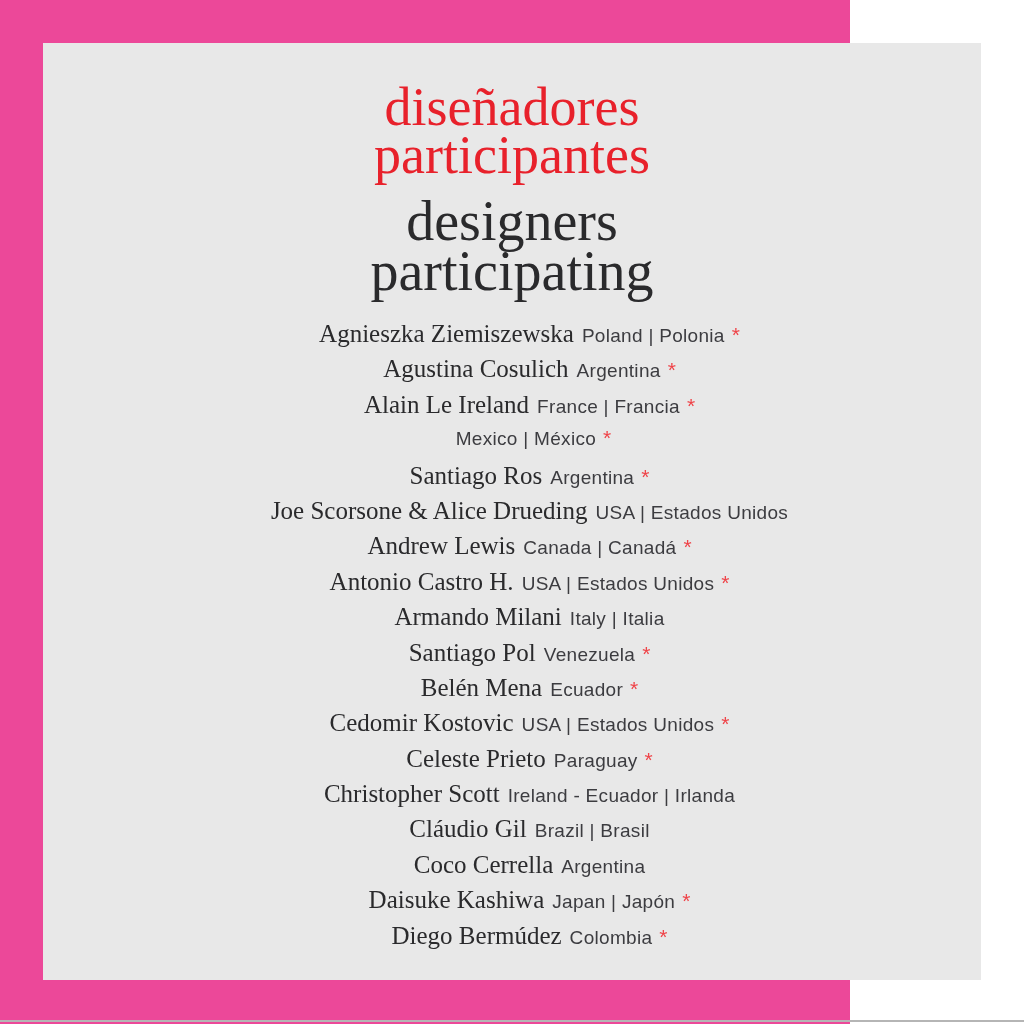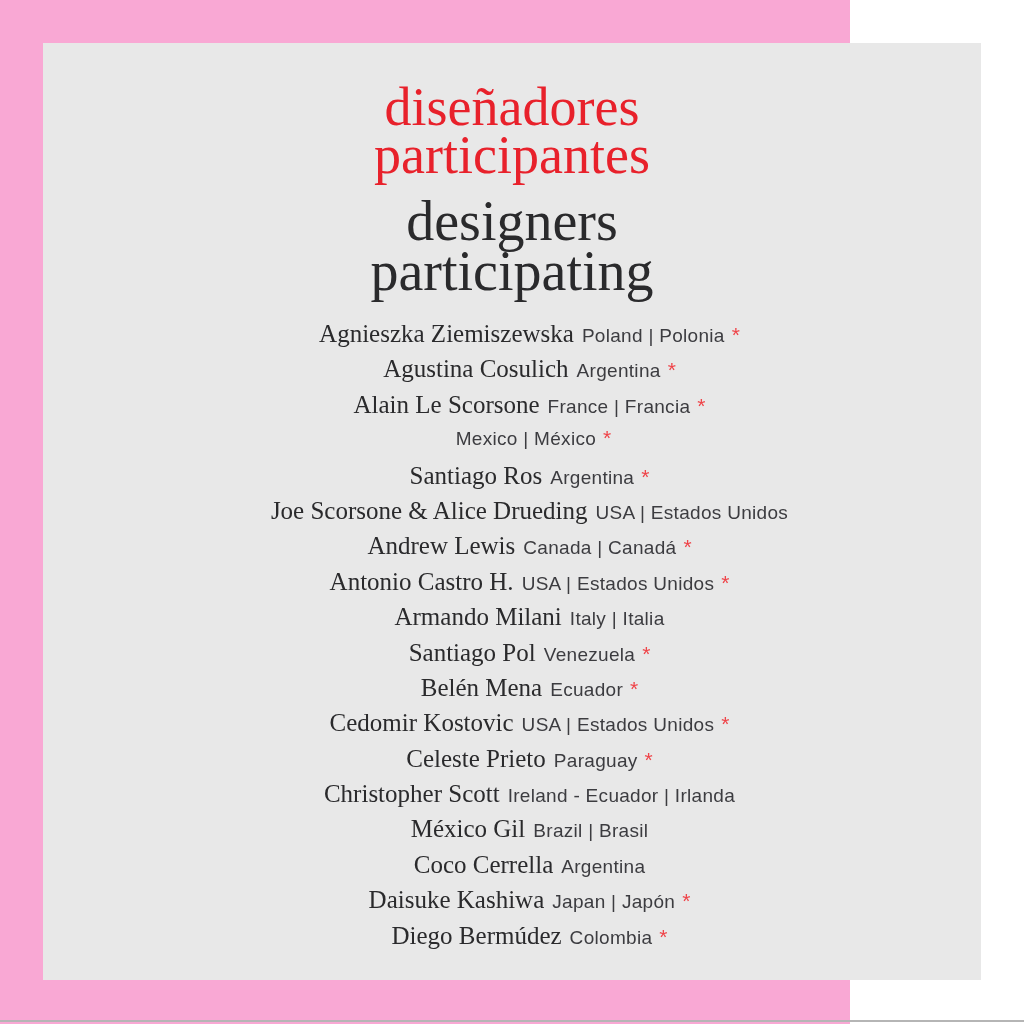--- a/index.html
+++ b/index.html
@@ -8,21 +8,21 @@
     width: 1024px;
     height: 1024px;
     background: #ffffff;
     overflow: hidden;
     font-family: "Liberation Serif", serif;
   }
   .stage {
     position: relative;
     width: 850px;
     height: 1024px;
-    background: #f9a8d4;
+    background: #ec4899;
   }
   .panel {
     position: absolute;
     left: 43px;
     top: 43px;
     width: 938px;
     height: 937px;
     background: var(--panel-bg, #e8e8e8);
   }
   .title-es {
@@ -111,21 +111,21 @@
     <span class="asterisk">*</span>
   </div>
 
   <div class="row">
     <span class="name">Agustina Cosulich</span>
     <span class="country">Argentina</span>
     <span class="asterisk">*</span>
   </div>
 
   <div class="row">
-    <span class="name">Alain Le Scorsone</span>
+    <span class="name">Alain Le Ireland</span>
     <span class="country">France | Francia</span>
     <span class="asterisk">*</span>
   </div>
 
   <div class="row">
     <span class="country">Mexico | México</span>
     <span class="asterisk">*</span>
   </div>
 
   <div class="row">
@@ -182,21 +182,21 @@
     <span class="asterisk">*</span>
   </div>
 
   <div class="row">
     <span class="name">Christopher Scott</span>
     <span class="country">Ireland - Ecuador | Irlanda</span>
 
   </div>
 
   <div class="row">
-    <span class="name">México Gil</span>
+    <span class="name">Cláudio Gil</span>
     <span class="country">Brazil | Brasil</span>
 
   </div>
 
   <div class="row">
     <span class="name">Coco Cerrella</span>
     <span class="country">Argentina</span>
 
   </div>
 

